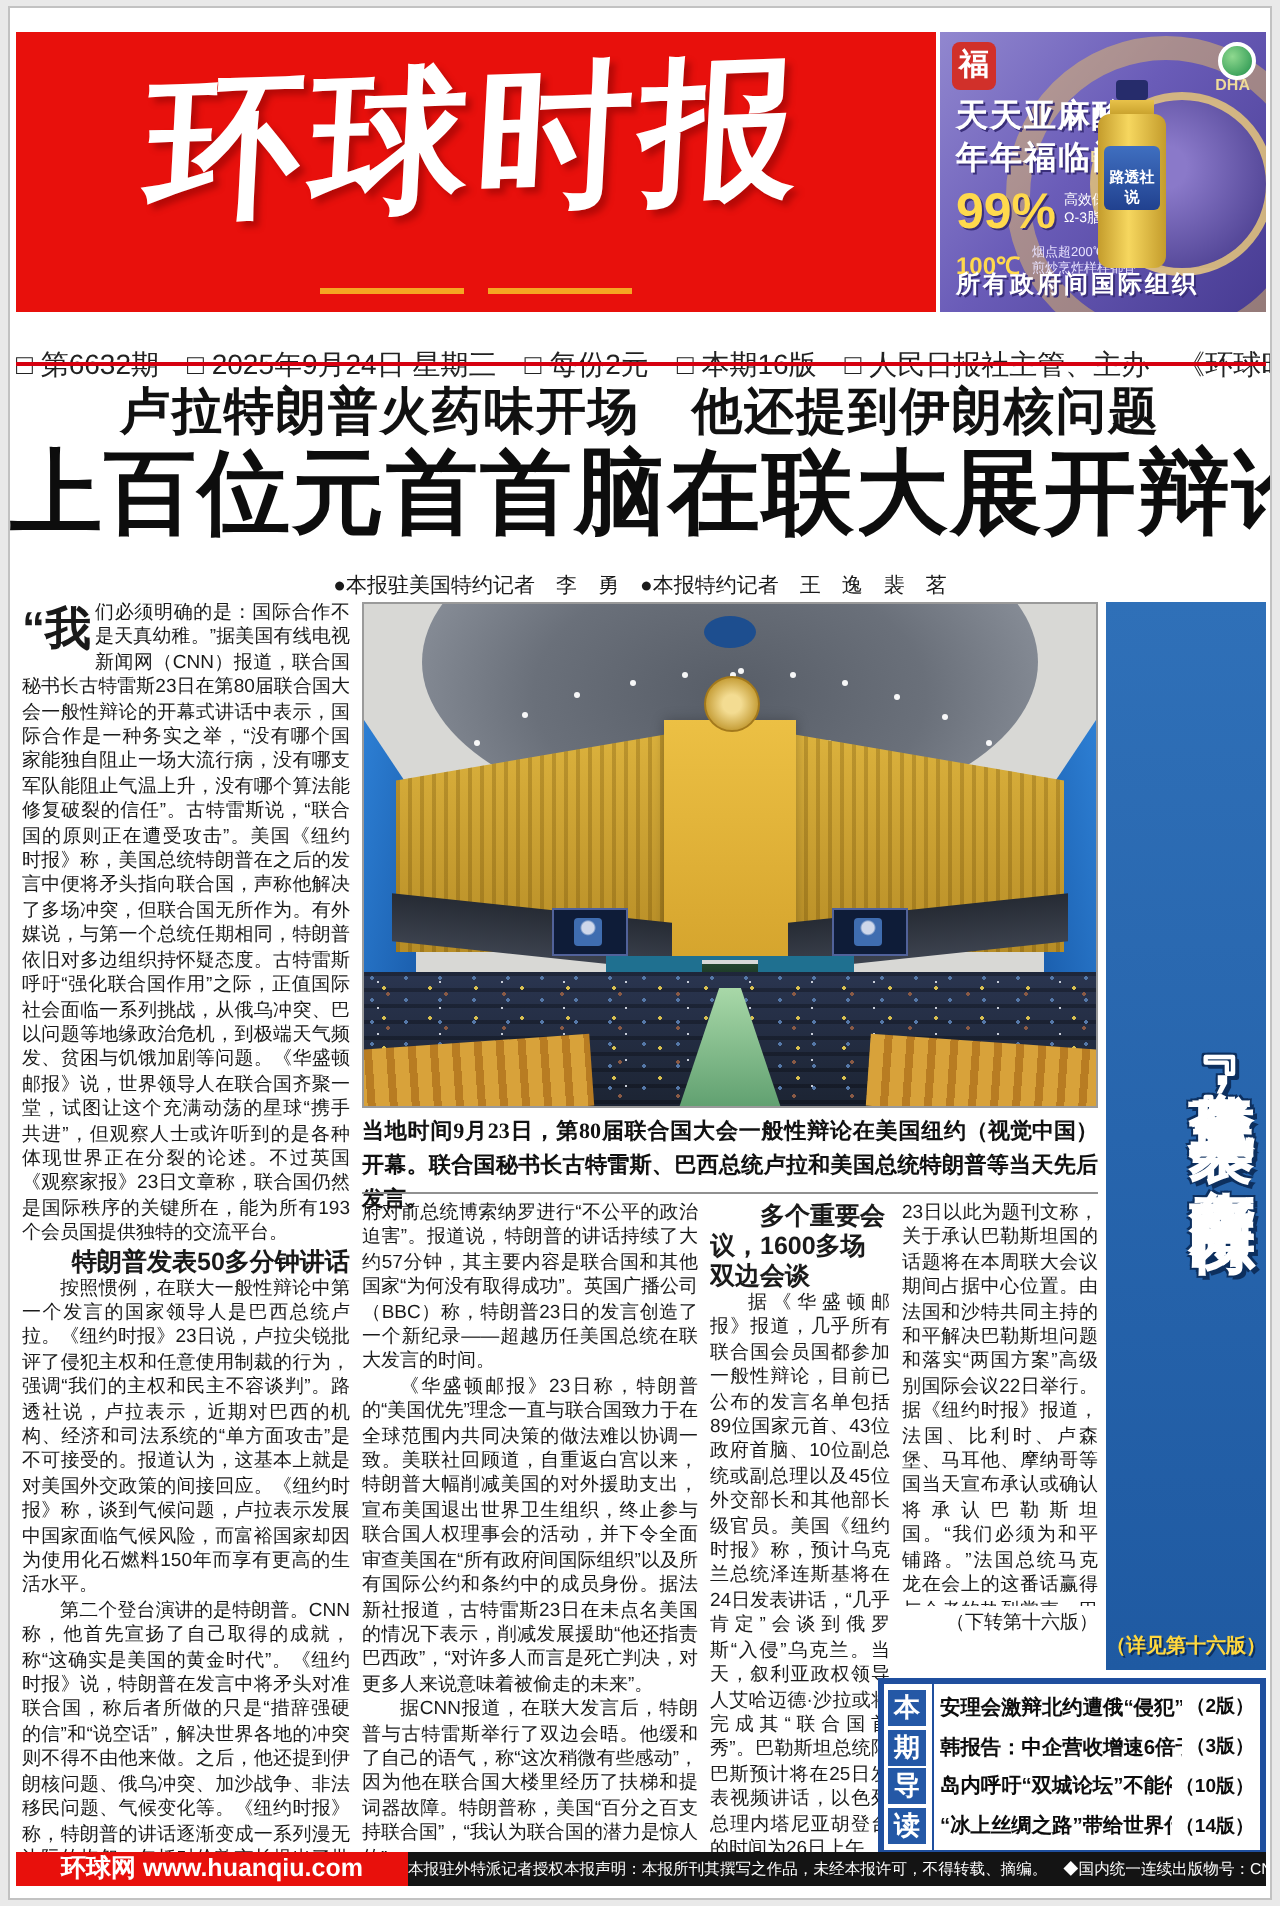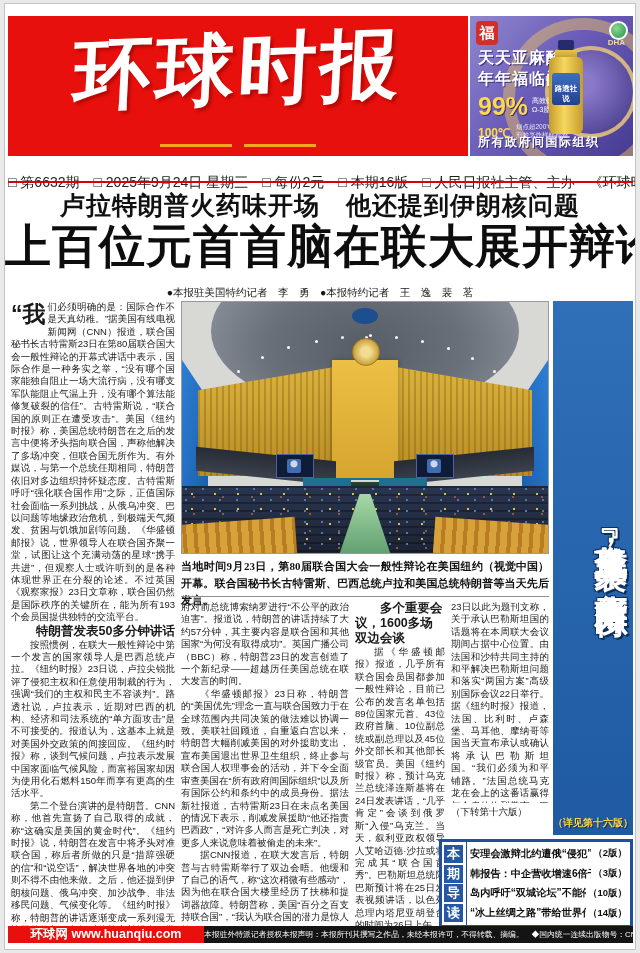--- a/index.html
+++ b/index.html
@@ -48,21 +48,21 @@
   .col p{margin:0;text-indent:2em;}
   .col p.noindent{text-indent:0;}
   .col1{left:6px;top:297px;width:164px;height:625px;}
   .col2{left:176px;top:597px;width:168px;height:327px;}
   .col3{left:350px;top:597px;width:90px;height:327px;}
   .col4{left:446px;top:597px;width:98px;height:230px;}
   .col4-text{height:202px;overflow:hidden;}
   .subhead{font-weight:bold;font-size:12.5px;text-align:left;line-height:15px;margin:6px 0 4px;text-indent:0;}
   .subhead.first{margin-top:0;}
   .dropcap{float:left;font-size:23px;line-height:25px;font-weight:bold;margin:1px 2px 0 0;}
-  .continued{font-size:9.5px;margin-top:3px;color:#1a1a1a;}
+  .continued{text-align:right;font-size:9.5px;margin-top:3px;color:#1a1a1a;}
 
   
   .photo{position:absolute;left:176px;top:297px;width:368px;height:253px;background:#d8d8d5;overflow:hidden;border:1px solid #9a9a9a;box-sizing:border-box;}
   .ph-dome{position:absolute;left:8%;top:-52px;width:84%;height:162px;border-radius:50%;background:radial-gradient(ellipse at 50% 60%,#575d67 0%,#6a707a 45%,#868c96 75%,#a8adb4 100%);}
   .ph-oculus{position:absolute;left:calc(50% - 13px);top:6px;width:26px;height:16px;border-radius:50%;background:#1d4e8f;}
   .ph-lights1{position:absolute;left:50%;top:34px;width:3px;height:3px;border-radius:50%;background:#fff;opacity:.95;box-shadow:-128px 34px #fff,-104px 20px #fff,-78px 10px #fff,-50px 4px #fff,-24px 0 #fff,4px -2px #fff,30px 0 #fff,56px 4px #fff,82px 11px #fff,106px 21px #fff,128px 34px #fff;}
   .ph-lights2{position:absolute;left:50%;top:52px;width:3px;height:3px;border-radius:50%;background:#fff;opacity:.85;box-shadow:-98px 34px #fff,-74px 24px #fff,-48px 16px #fff,-24px 12px #fff,0 10px #fff,24px 12px #fff,48px 16px #fff,74px 24px #fff,98px 34px #fff;}
   .ph-blue-l{position:absolute;left:0;top:58px;width:26px;height:130px;background:linear-gradient(100deg,#2d7fd4,#1b5fae);clip-path:polygon(0 0,100% 30%,100% 100%,0 100%);}
   .ph-blue-r{position:absolute;right:0;top:58px;width:26px;height:130px;background:linear-gradient(260deg,#2d7fd4,#1b5fae);clip-path:polygon(100% 0,0 30%,0 100%,100% 100%);}
   .ph-wall-l{position:absolute;left:16px;top:64px;width:142px;height:110px;background:repeating-linear-gradient(90deg,rgba(90,60,0,.25) 0 2px,rgba(255,255,255,0) 2px 6px),linear-gradient(#dcb23d,#b78d26);clip-path:polygon(0 22%,100% 0,100% 100%,0 100%);}

